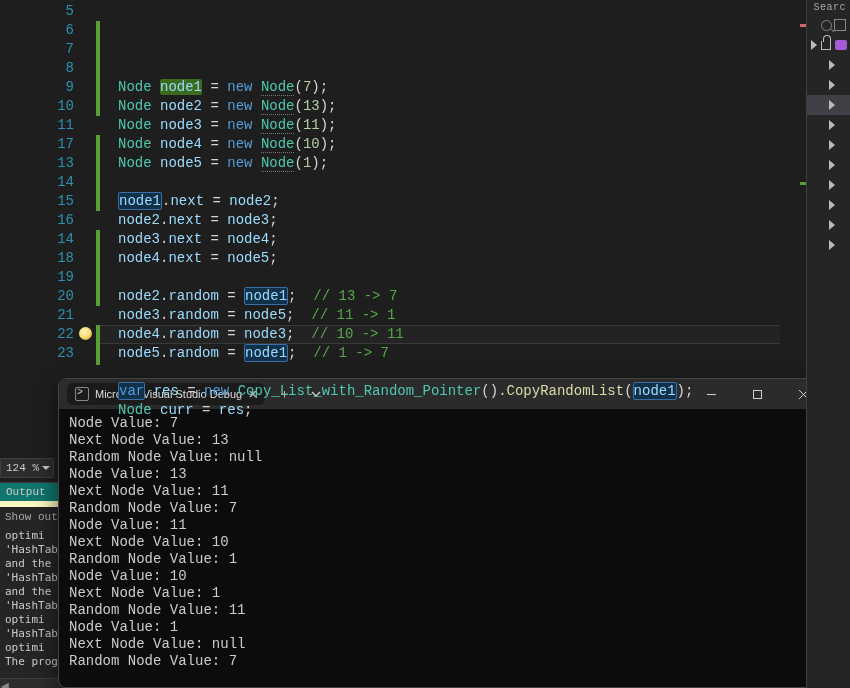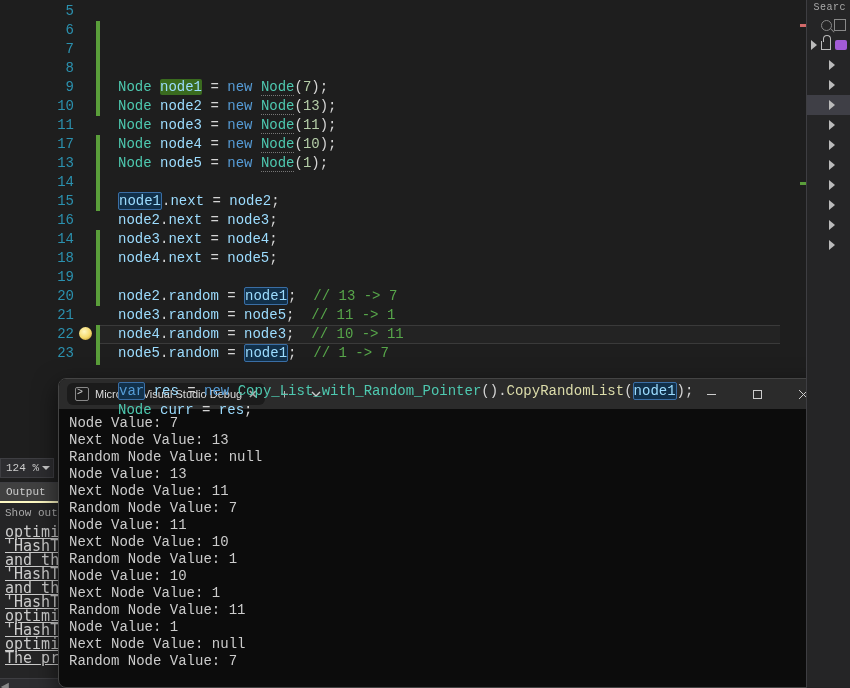--- a/index.html
+++ b/index.html
@@ -90,25 +90,25 @@
     border:1px solid #3e3e42;
   }
   .zoom-bar::after{ content:""; margin-left:3px; border:4px solid transparent; border-top-color:#ccc; transform:translateY(2px);}
   .output-panel{
     position:absolute; top:482px; left:0; width:70px; height:206px;
     background:#252526; color:#bbb; font-size:11px;
     border-top:1px solid #3e3e42;
     overflow:hidden;
   }
   .output-tab{
-    background:#404040; padding:3px 6px; color:#ccc;
-    border-bottom:2px solid #fef9c3;
+    background:#0f766e; padding:3px 6px; color:#ccc;
+    border-bottom:6px solid #fef9c3;
   }
   .output-sub{ padding:4px 5px; font-size:11px; color:#aaa;}
-  .output-body{ padding:2px 5px; font-family:Consolas,monospace; font-size:15px; color:#ccc; line-height:14px; white-space:nowrap;text-decoration:underline;}
+  .output-body{ padding:2px 5px; font-family:Consolas,monospace; font-size:11px; color:#ccc; line-height:14px; white-space:nowrap;}
 
   
   .console-win{
     position:absolute; top:378px; left:58px; width:774px; height:310px;
     background:#0c0c0c; border:1px solid #444; border-radius:8px;
     box-shadow:0 8px 24px rgba(0,0,0,.6);
     overflow:hidden;
     display:flex; flex-direction:column;
   }
   .titlebar{

